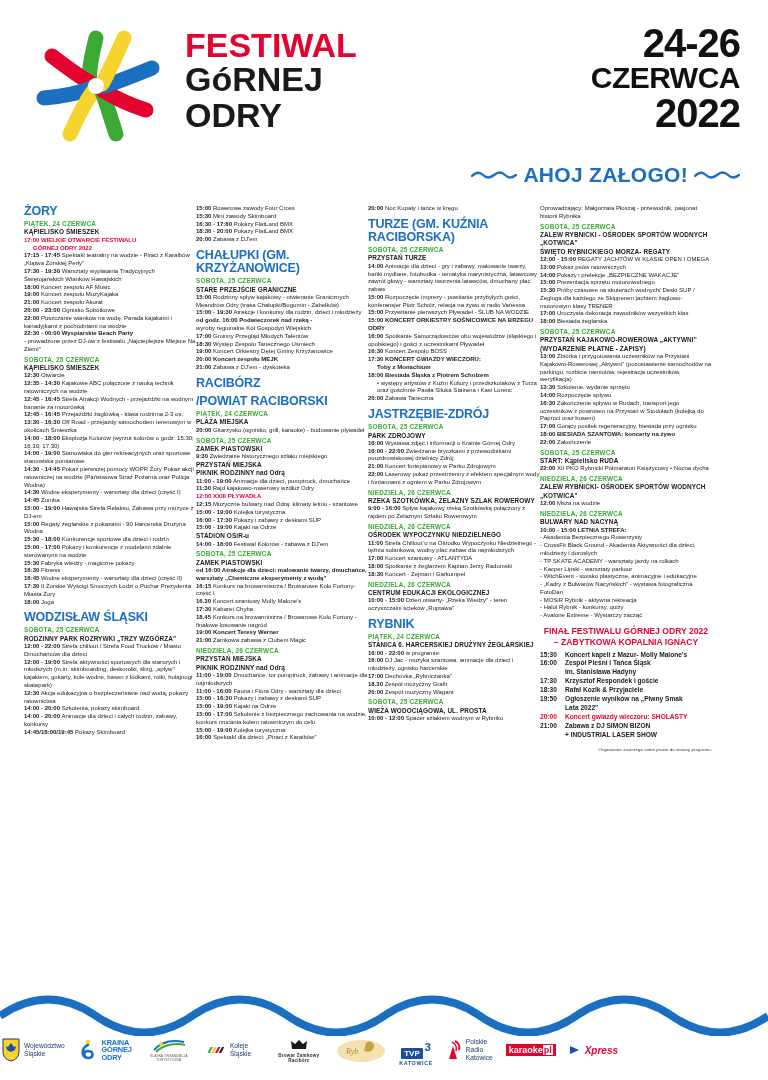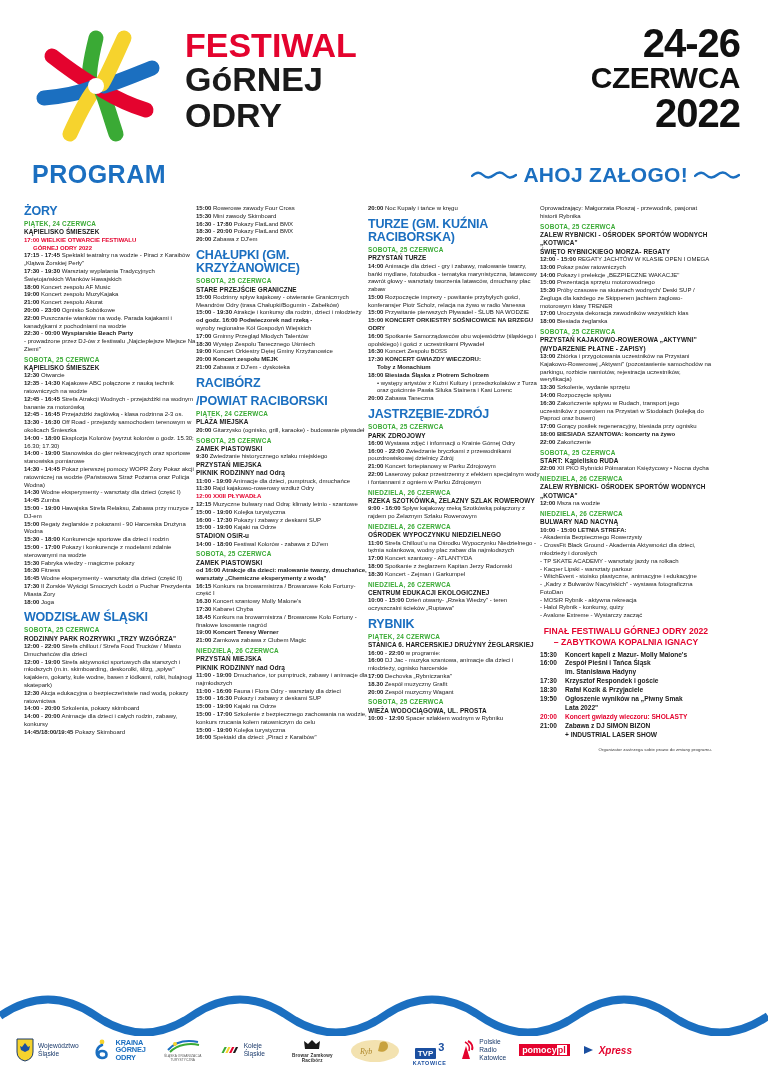--- a/index.html
+++ b/index.html
@@ -49,21 +49,21 @@
      line-height:1.25; margin:6px 0 3px 0; }
   .fin-row { display:flex; gap:5px; font-weight:bold; font-size:6.6px; line-height:1.35; }
   .fin-row .tm { min-width:20px; }
   .fin-row.red { color:#e4032e; }
   .fin-row.cont { padding-left:25px; }
 
   .disclaimer { font-size:4.3px; color:#333; text-align:right; margin-top:8px; letter-spacing:0.1px; }
 
   
   .wave { position:absolute; left:0; top:990px; width:768px; height:46px; }
-  .footer { position:absolute; left:16px; top:1020px; width:616px; height:60px;
+  .footer { position:absolute; left:2px; top:1020px; width:616px; height:60px;
      display:flex; align-items:center; justify-content:center; gap:13px; }
   .sponsor { display:flex; align-items:center; gap:4px; }
   .sp-text { font-size:6.6px; color:#1a3a6b; line-height:1.22; }
   .sp-label { font-size:4.6px; font-weight:bold; color:#2b2b2b; letter-spacing:0.2px; }
   .sp-tiny { font-size:3.2px; color:#555; letter-spacing:0.1px; }
   .sp-kgo { font-size:7.4px; font-weight:bold; color:#1b6fc0; line-height:1.0; letter-spacing:-0.2px;}
   .tvp { background:#1b4fa0; color:#fff; font-weight:bold; font-size:8px; padding:1px 3px; border-radius:1px;margin-top:13px;}
   .tvp3 { color:#1b4fa0; font-weight:bold; font-size:11px; }
   .katowice { font-size:5.4px; font-weight:bold; color:#1b4fa0; letter-spacing:0.6px; }
   .nowiny { background:#e4032e; color:#fff; font-weight:bold; font-size:9px; padding:1px 3px; }
@@ -98,21 +98,20 @@
       <div class="t-odry">ODRY</div>
     </div>
 
     <div class="date-block">
       <div class="d-line1">24-26</div>
       <div class="d-line2">CZERWCA</div>
       <div class="d-line3">2022</div>
     </div>
   </div>
 
-  <div class="program-word">PROGRAM</div>
 
   <div class="ahoj">
     <svg width="46" height="12" viewBox="0 0 46 12">
       <path d="M1 7 Q 7 1, 12 6 T 23 6 T 34 6 T 45 6" stroke="#1b6fc0" stroke-width="2.4" fill="none" stroke-linecap="round"></path>
     </svg>
     <span class="ahoj-text">AHOJ ZAŁOGO!</span>
     <svg width="46" height="12" viewBox="0 0 46 12">
       <path d="M1 7 Q 7 1, 12 6 T 23 6 T 34 6 T 45 6" stroke="#1b6fc0" stroke-width="2.4" fill="none" stroke-linecap="round"></path>
     </svg>
   </div>
@@ -438,21 +437,21 @@
         <path d="M6 3 C 10 5, 11 9, 10 12" stroke="#e4032e" stroke-width="1.6" fill="none"></path>
       </svg>
       <div class="sp-text">
         <div>Polskie</div>
         <div>Radio</div>
         <div>Katowice</div>
       </div>
     </div>
 
     <div class="sponsor">
-      <span class="nowiny"><span>pomocy</span><span class="pl">pl</span></span>
+      <span class="nowiny"><span>karaoke</span><span class="pl">pl</span></span>
     </div>
 
     <div class="sponsor">
       <svg width="12" height="12" viewBox="0 0 12 12">
         <path d="M1 2 L10 6 L1 10 Z" fill="#1b4fa0"></path>
       </svg>
       <span class="xpress">Xpress</span>
     </div>
 
   </div>

